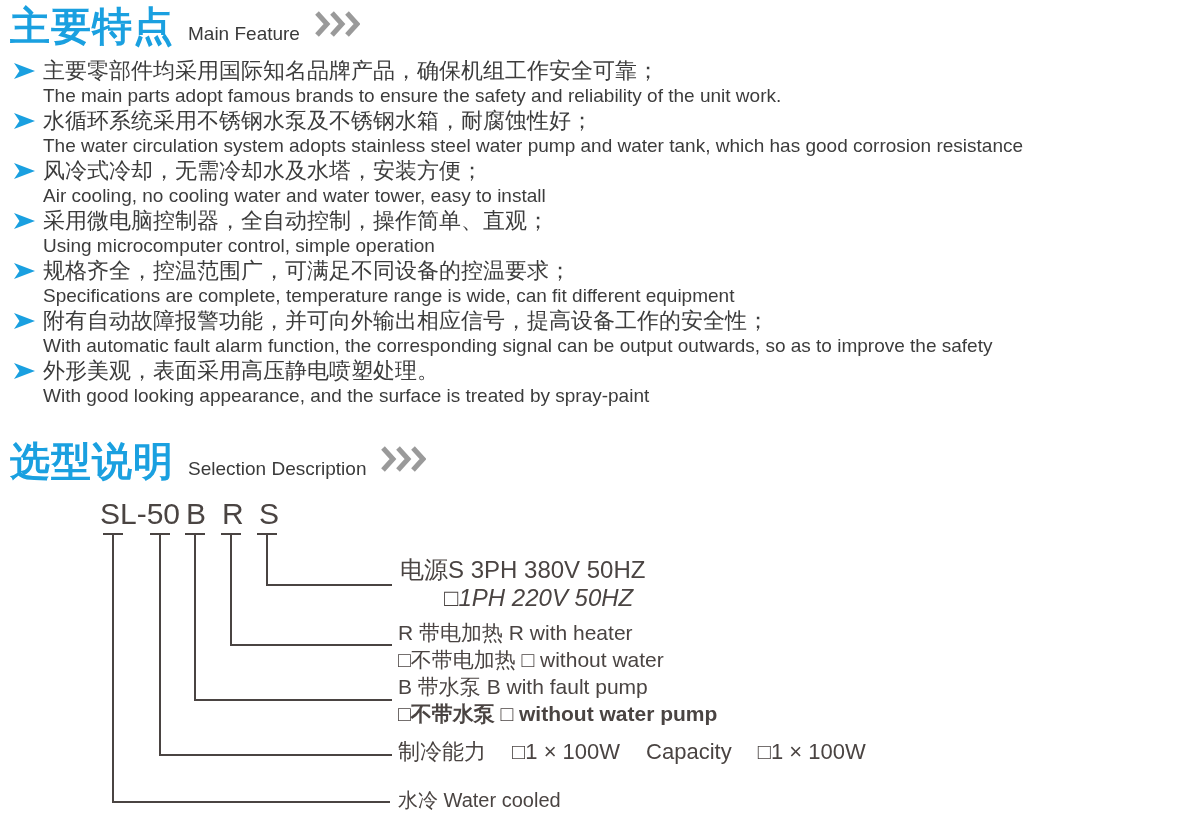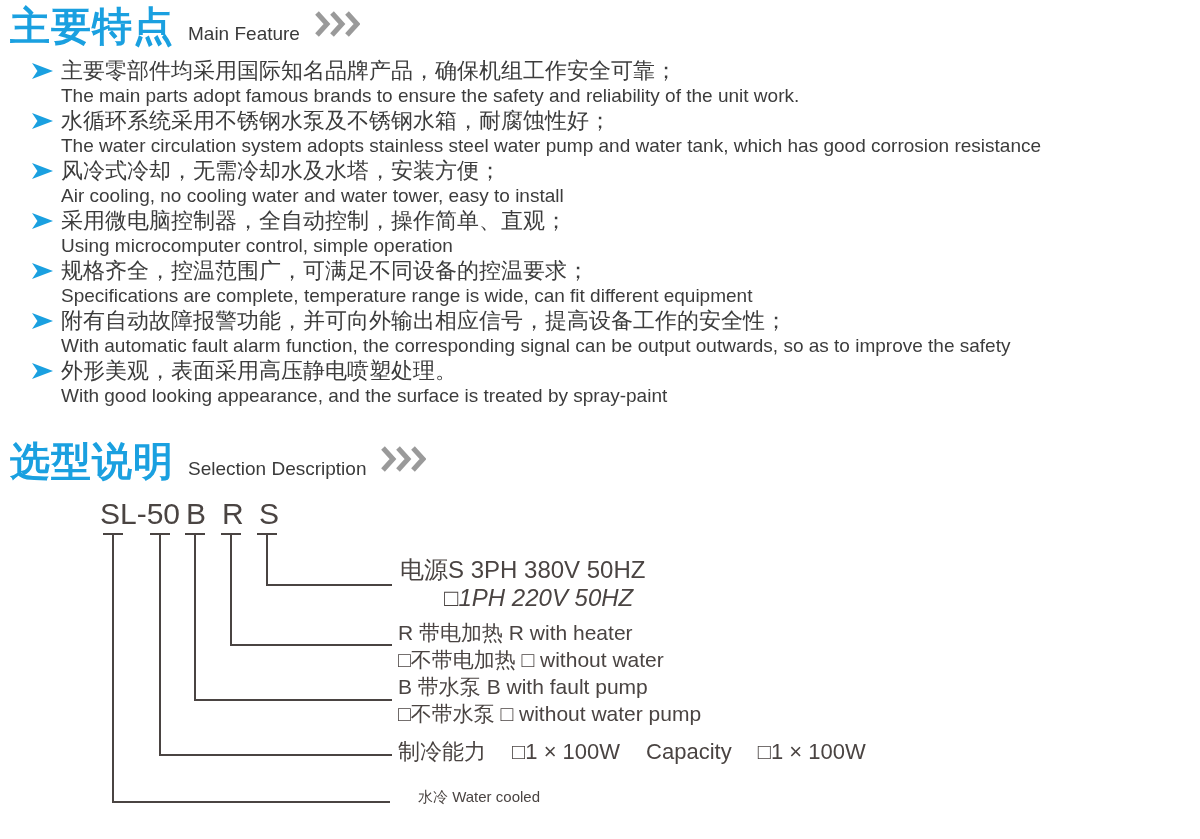--- a/index.html
+++ b/index.html
@@ -16,42 +16,42 @@
 
   
   .sec-title{position:absolute;left:10px;display:flex;align-items:baseline;gap:14px;white-space:nowrap;}
   .sec-title .cn{font-size:40px;font-weight:bold;color:var(--blue);letter-spacing:1px;line-height:48px;}
   .sec-title .en{font-size:19px;color:var(--heading);}
   .sec-title .chev{align-self:flex-end;margin-bottom:9px;}
   #title-main{top:2px;}
   #title-selection{top:437px;}
 
   
-  #features{position:absolute;left:32px;top:57px;width:1165px;}
+  #features{position:absolute;left:14px;top:57px;width:1165px;}
   .feature .cn-line{display:flex;align-items:flex-start;gap:8px;font-size:22px;line-height:27px;color:var(--body);}
   .arrowhead{flex:0 0 auto;width:21px;height:16px;margin-top:6px;background:var(--blue);
     clip-path:polygon(0 0,100% 50%,0 100%,26% 50%);}
   .feature .en-line{font-size:19px;line-height:23px;color:var(--body);padding-left:29px;}
 
   
   #diagram-lines{position:absolute;left:0;top:0;width:1200px;height:839px;pointer-events:none;}
   .model-part{position:absolute;top:499px;font-size:30px;line-height:30px;color:var(--ink);white-space:nowrap;}
   #mp-base{left:100px;}
   #mp-pump{left:186px;}
   #mp-heater{left:222px;}
   #mp-power{left:259px;}
   .dlabel{position:absolute;color:var(--ink);white-space:nowrap;line-height:1.1;}
   #lbl-power1{left:400px;top:557px;font-size:24px;}
   #lbl-power2{left:444px;top:585px;font-size:24px;font-style:italic;}
   #lbl-heater1{left:398px;top:621px;font-size:21px;}
   #lbl-heater2{left:398px;top:648px;font-size:21px;}
   #lbl-pump1{left:398px;top:675px;font-size:21px;}
-  #lbl-pump2{left:398px;top:702px;font-size:21px;}
+  #lbl-pump2{left:398px;top:702px;font-size:21px;font-weight:bold;}
   #lbl-capacity{left:398px;top:740px;font-size:22px;display:flex;gap:26px;text-align:center;}
-  #lbl-cooling{left:398px;top:789px;font-size:15px;margin-left:20px;}
+  #lbl-cooling{left:398px;top:789px;font-size:20px;}
 </style>
 </head>
 <body>
 
 <div id="page">
 
   <div class="sec-title" id="title-main">
     <span class="cn">主要特点</span>
     <span class="en">Main Feature</span>
     <span class="chev">

